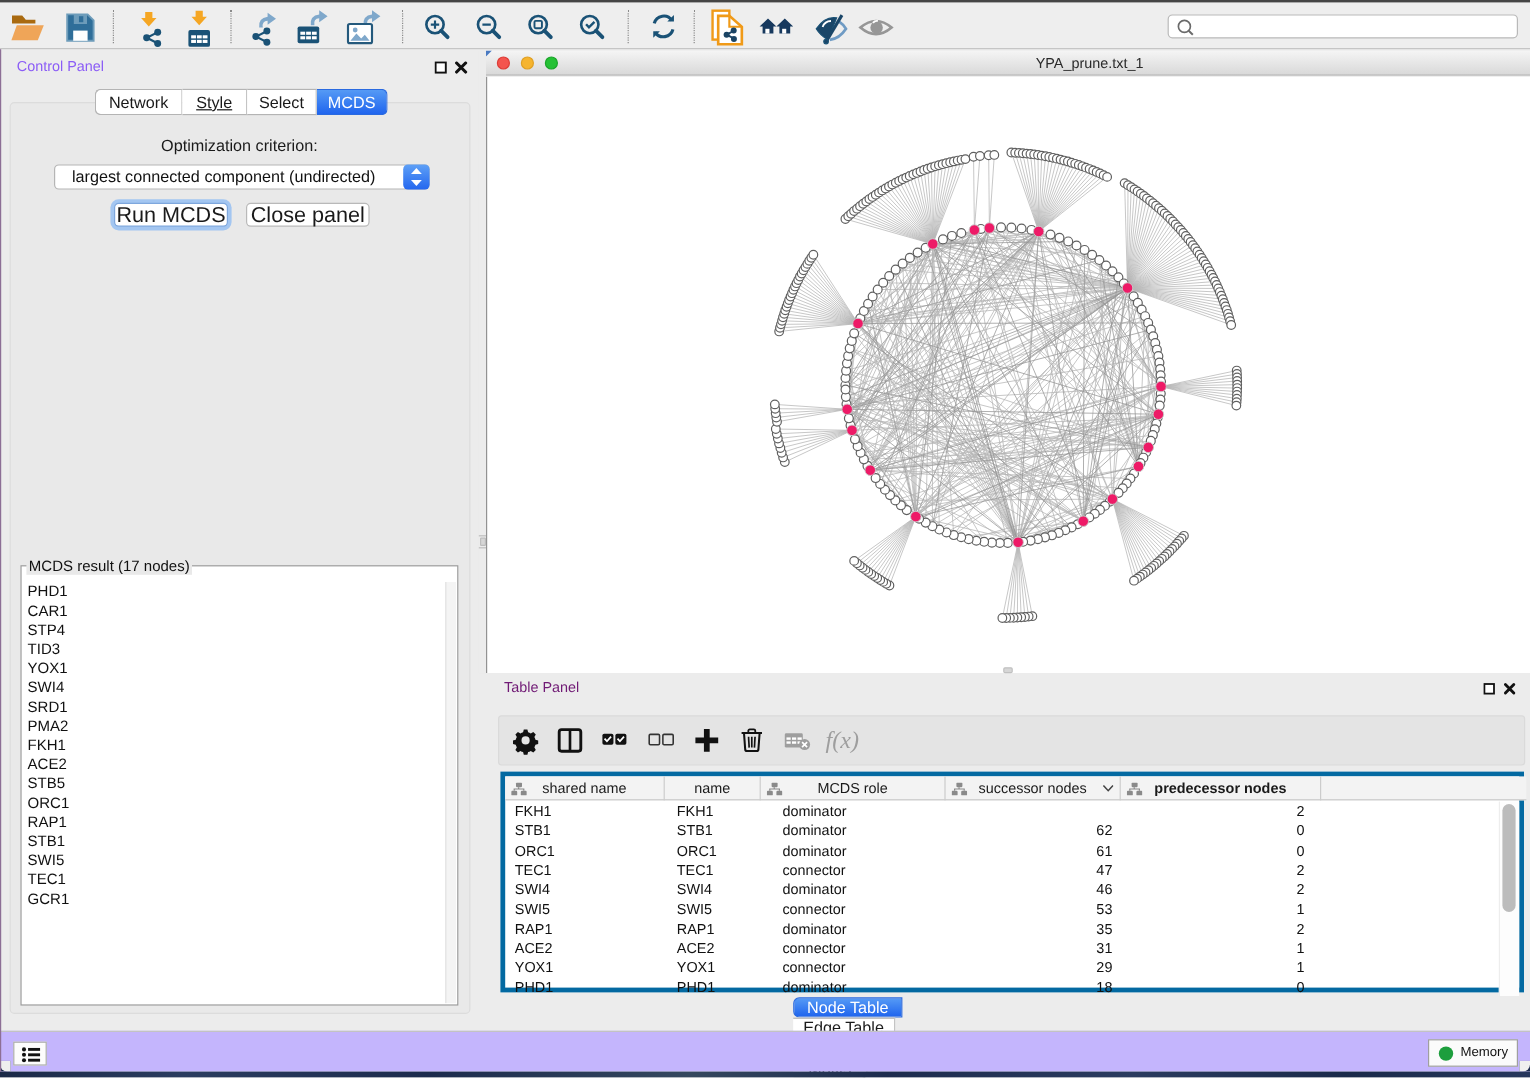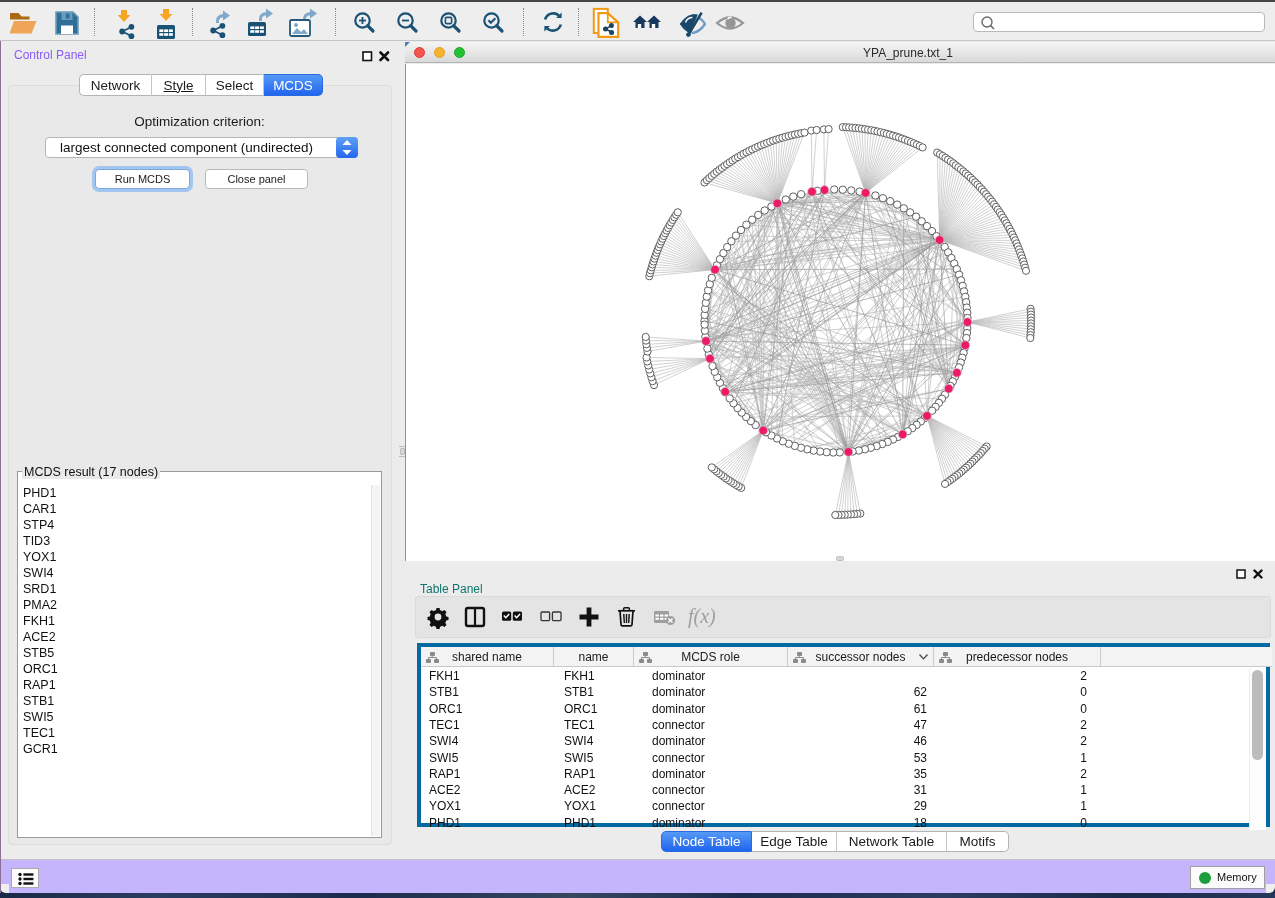--- a/index.html
+++ b/index.html
@@ -20,52 +20,52 @@
 .seg { position:absolute; display:flex; height:22px; font-size:13.5px; color:#1a1a1a; }
 .seg > div { background:#fff; border-top:1px solid #b4b4b4; border-bottom:1px solid #b4b4b4; border-right:1px solid #c4c4c4; display:flex; align-items:center; justify-content:center; }
 .seg > div:first-child { border-left:1px solid #b4b4b4; border-radius:5px 0 0 5px; }
 .seg > div:last-child { border-radius:0 5px 5px 0; border-right:1px solid #b4b4b4; }
 .seg > div.sel { background:linear-gradient(#559af5,#2065ee); color:#fff; border-color:#2a6ae0; }
 #lp-tabs { left:79px; top:32px; }
 #opt-label { position:absolute; left:0; top:72px; width:100%; text-align:center; font-size:13.5px; color:#1a1a1a; }
 #dropdown { position:absolute; left:45px; top:95px; width:313px; height:21px; background:#fff; border:1px solid #b5b5b5; border-radius:4px; font-size:13.5px; color:#111; }
 #dropdown .dtext { position:absolute; left:14px; top:2px; }
 #dropdown .stepper { position:absolute; right:-1px; top:-1px; width:22px; height:21px; border-radius:4px; background:linear-gradient(#5ea0f6,#2467ef); }
-.btn { position:absolute; height:20px; background:#fff; border:1px solid #b9b9b9; border-radius:4px; font-size:11px; color:#1a1a1a; display:flex; align-items:center; justify-content:center; }
+.btn { position:absolute; height:20px; background:#fff; border:1px solid #b9b9b9; border-radius:4px; font-size:18px; color:#1a1a1a; display:flex; align-items:center; justify-content:center; }
 #btn-run { left:95px; top:127px; width:95px; box-shadow:0 0 0 3px #a3c6f1; border-color:#7ea7dd; }
 #btn-close { left:205px; top:127px; width:103px; }
 
 #fieldset { position:absolute; left:17px; top:429px; width:365px; height:367px; border:1px solid #9a9a9a; background:#fff; }
 #fs-label { position:absolute; left:22px; top:423px; background:#e9e9e9; padding:0 2px; font-size:12.5px; color:#111; }
 #fs-list { position:absolute; left:1px; top:13px; font-size:12.5px; color:#111; line-height:16px; padding-left:4px; }
 #fs-scroll { position:absolute; right:1px; top:13px; bottom:1px; width:9px; background:#f4f4f4; border-left:1px solid #e2e2e2; }
 
 
 #netframe { left:405px; top:42px; width:870px; height:519px; overflow:hidden; }
 #nettitle { position:absolute; left:0; top:0; width:870px; height:21px; background:linear-gradient(#f5f5f5,#d9d9d9); border-bottom:1px solid #b3b3b3; }
 .light { position:absolute; top:5px; width:11px; height:11px; border-radius:50%; }
 #nettext { position:absolute; top:4px; left:0; width:1006px; text-align:center; font-size:12px; color:#2a2a2a; }
 #netcanvas { position:absolute; left:0; top:22px; width:870px; height:497px; background:#fff; border-left:1px solid #929292; }
 
 
 #tablepanel { left:405px; top:561px; width:870px; height:298px; background:#ececec; }
-#tp-title { position:absolute; left:15px; top:21px; font-size:12px; color:#0f766e; }
+#tp-title { position:absolute; left:15px; top:5px; font-size:12px; color:#701a75; }
 #tp-toolbar { position:absolute; left:10px; top:35px; width:856px; height:42px; background:#e4e4e4; border:1px solid #dadada; border-radius:3px; }
 #tp-table { position:absolute; left:12px; top:82px; width:853px; height:184px; background:#fff; border:4px solid #0369a1; }
 #tp-header { position:absolute; left:0; top:0; width:851px; height:20px; background:#f3f3f3; border-bottom:1px solid #c9c9c9; font-size:12px; color:#1a1a1a; }
 .hcol { position:absolute; top:0; height:20px; border-right:1px solid #cccccc; text-align:center; line-height:20px; }
 .hico { position:absolute; left:5px; top:5px; }
 .harr { position:absolute; right:5px; top:7px; }
 .trow { position:absolute; left:0; width:680px; height:16.3px; }
 .trow span { position:absolute; font-size:12px; color:#111; top:1px; }
 .c1 { left:8px; } .c2 { left:143px; } .c3 { left:231px; }
 .c4 { width:506px; text-align:right; } .c5 { width:666px; text-align:right; }
 #tp-scroll { position:absolute; right:0px; top:21px; width:17px; height:162px; background:#fdfdfd; border-left:1px solid #ededed; }
 #tp-thumb { position:absolute; left:2px; top:2px; width:11px; height:90px; background:#bcbcbc; border-radius:6px; }
-#tp-tabs { left:256px; top:270px; height:21px; }
+#tp-tabs { left:256px; top:270px; height:21px;flex-direction:column; }
 #tp-tabs > div { font-size:13.5px; }
 
 
 #statusbar { left:0; top:859px; width:1275px; height:34px; background:#c4b5fd; border-top:1px solid #c3c3c3; }
 #listbtn { position:absolute; left:11px; top:8px; width:28px; height:20px; background:#fcfcfc; border:1px solid #ababab; }
 #membtn { position:absolute; left:1190px; top:6px; width:75px; height:23px; background:#fbfbfb; border:1px solid #9f9f9f; font-size:11px; color:#111; }
 #wallpaper { left:0; top:893px; width:1275px; height:5px; background:linear-gradient(90deg,#1a2947,#2b3d60 12%,#1c2b4d 28%,#35485f 45%,#1d2c4e 58%,#2b3c60 74%,#1a2a4a 88%,#26375c); }
 #leftedge { left:0; top:41px; width:1px; height:852px; background:#8d6f96; }
 </style>
 </head>
@@ -1219,21 +1219,21 @@
       <div class="hcol" style="left:367px;width:146px;"><svg class="hico" width="13" height="11">
             <g fill="#8a8a8a">
               <rect x="4" y="0" width="5" height="4" rx="1"></rect>
               <rect x="0" y="7" width="5" height="4" rx="1"></rect>
               <rect x="8" y="7" width="5" height="4" rx="1"></rect>
               <path d="M6.2,4 v2 M2.5,7 v-1.5 h8 V7" stroke="#8a8a8a" fill="none"></path>
             </g>
           </svg>successor nodes<svg class="harr" width="9" height="6">
             <path d="M0.5,0.5 l4,4.4 4,-4.4" fill="none" stroke="#444" stroke-width="1.3"></path>
           </svg></div>
-      <div class="hcol" style="left:513px;width:167px;"><svg class="hico" width="13" height="11">
+      <div class="hcol" style="left:513px;width:167px;font-weight:bold;"><svg class="hico" width="13" height="11">
             <g fill="#8a8a8a">
               <rect x="4" y="0" width="5" height="4" rx="1"></rect>
               <rect x="0" y="7" width="5" height="4" rx="1"></rect>
               <rect x="8" y="7" width="5" height="4" rx="1"></rect>
               <path d="M6.2,4 v2 M2.5,7 v-1.5 h8 V7" stroke="#8a8a8a" fill="none"></path>
             </g>
           </svg>predecessor nodes</div>
     </div>
     <div id="tp-rows"></div>
     <div class="trow" style="top:21.0px;">

